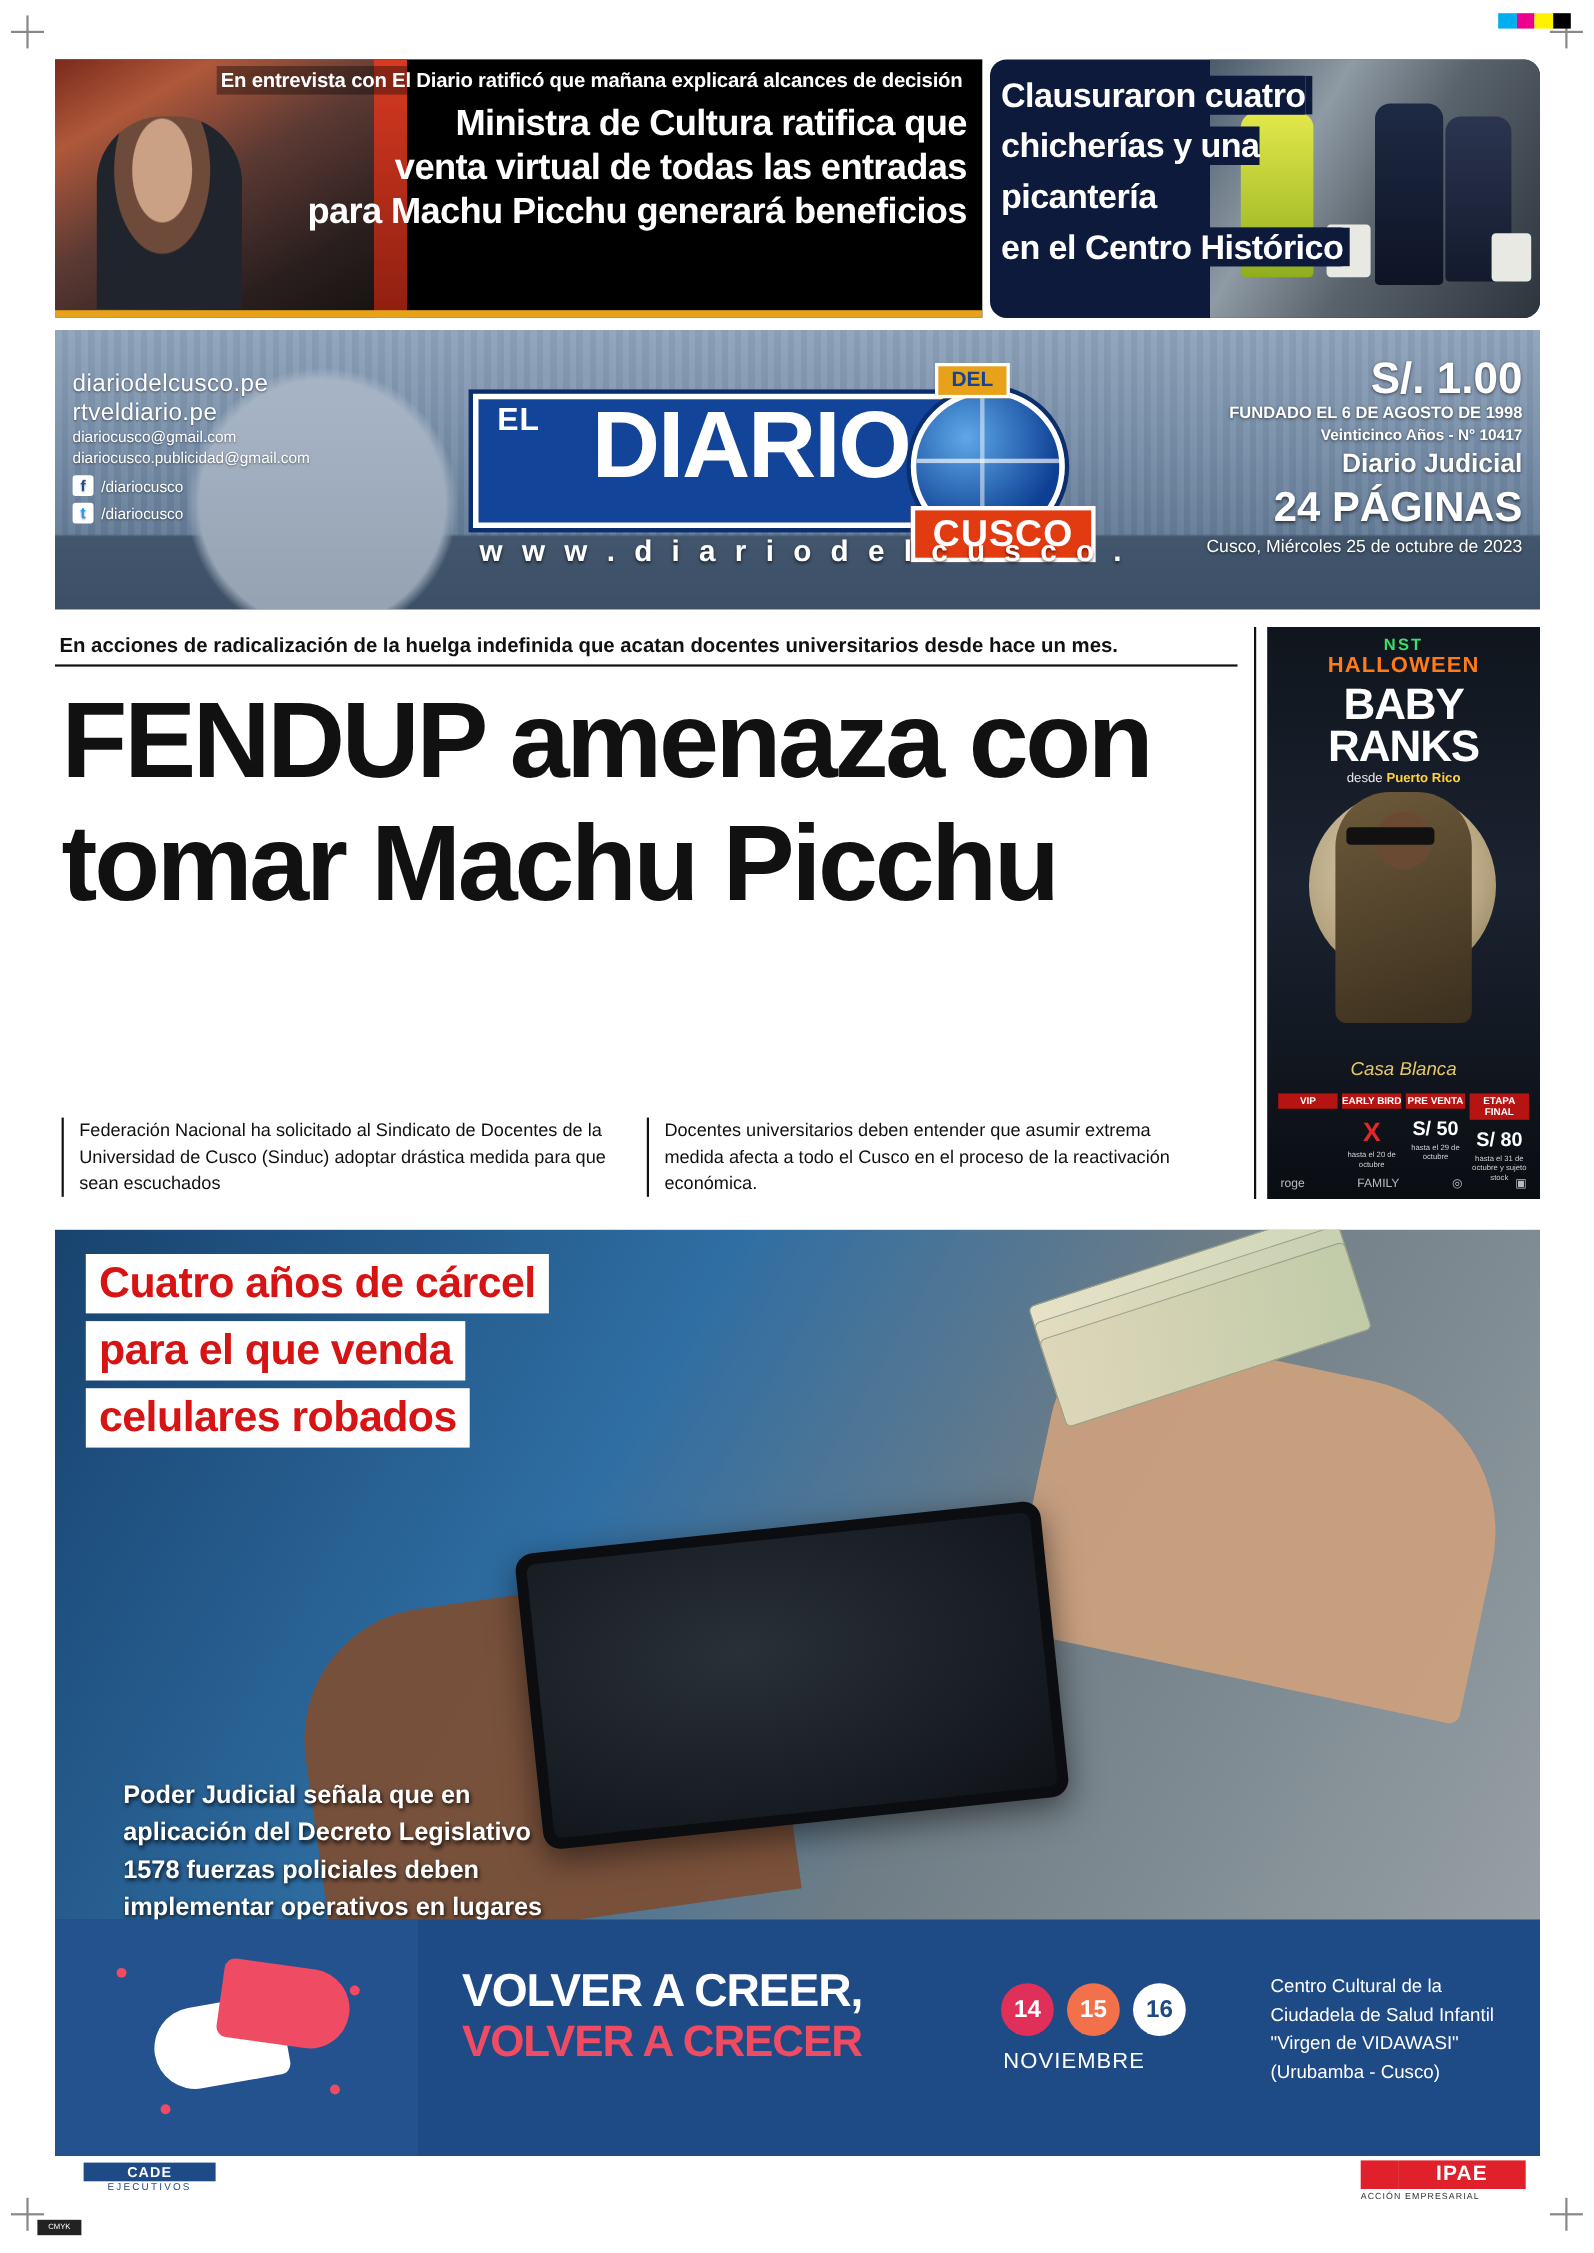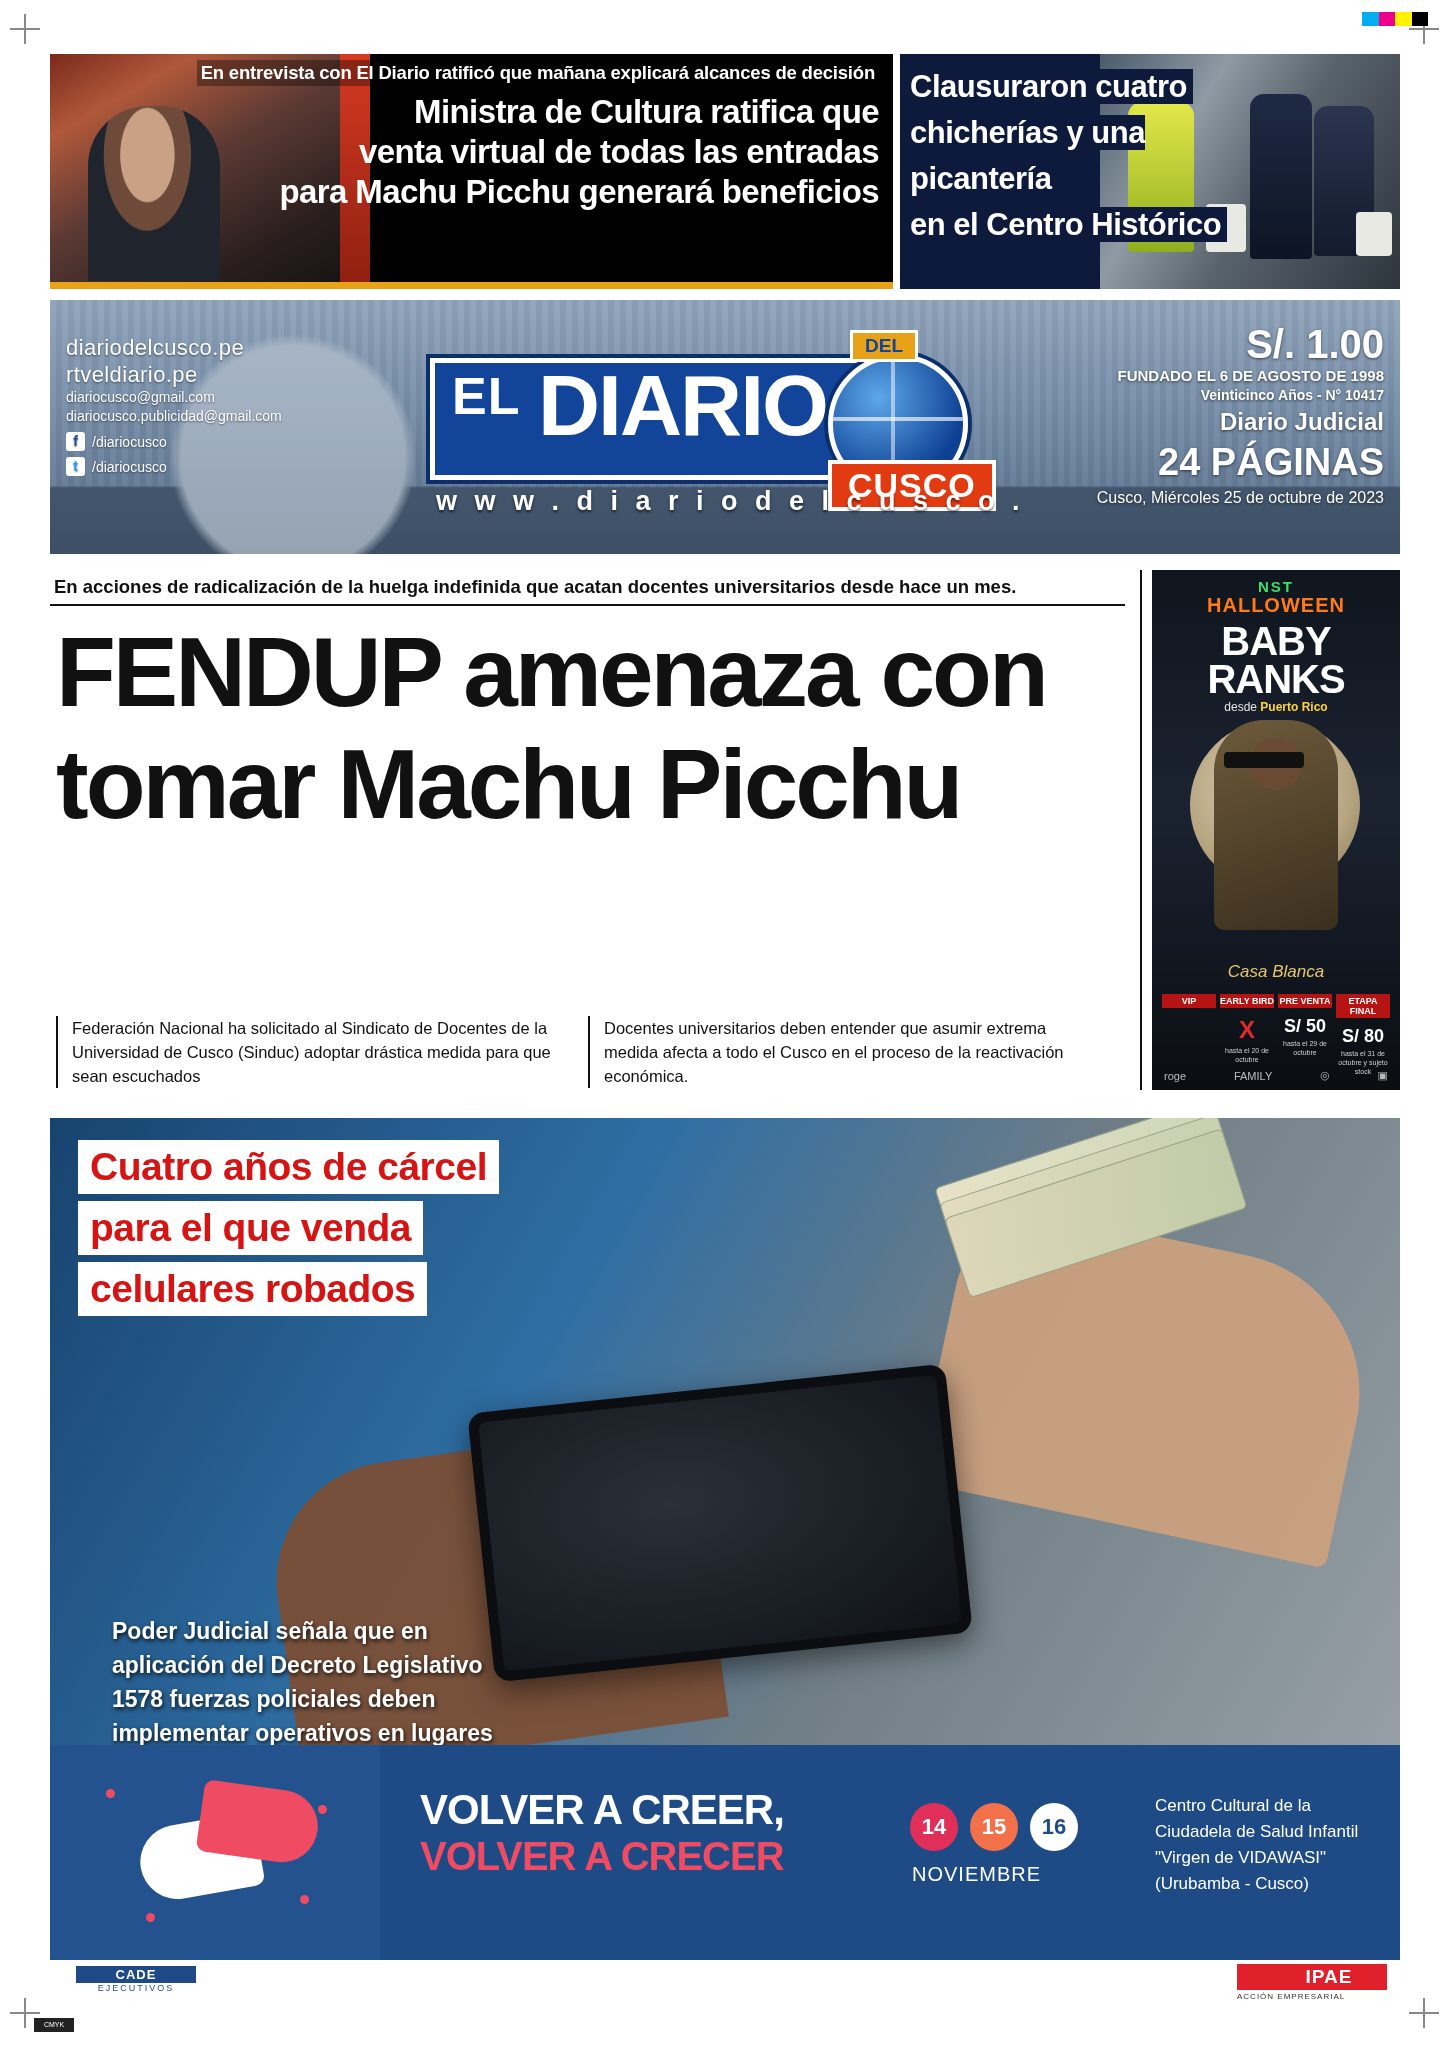--- a/index.html
+++ b/index.html
@@ -28,21 +28,21 @@
      background:radial-gradient(ellipse at 45% 28%,#caa184 0 26%,#6d4a3a 27% 42%,#20242c 43% 100%);}
   .ts-left .photo .mic{position:absolute;left:132px;top:150px;width:26px;height:60px;background:#151515;border-radius:12px;transform:rotate(-15deg);}
   .ts-left .photo .strip{position:absolute;left:290px;top:0;width:30px;height:235px;background:linear-gradient(#d63a22,#8e1f10);}
   .ts-left .txt{position:absolute;left:120px;top:0;width:723px;height:235px;text-align:right;padding:6px 14px 0 0;box-sizing:border-box;}
   .kicker-top{color:#ffffff;font-weight:bold;font-size:18.5px;line-height:22px;letter-spacing:-.2px;
      background:rgba(0,0,0,.35);display:inline-block;padding:2px 4px;}
   .ts-head{color:#ffffff;font-weight:bold;font-size:33px;line-height:40px;letter-spacing:-.6px;margin-top:6px;}
   .ts-head div{display:block;}
   .ts-left:after{content:"";position:absolute;left:0;bottom:0;width:843px;height:7px;background:#e8a21a;}
 
-  .ts-right{position:relative;width:500px;height:235px;background:#0e1a3c;overflow:hidden;}
+  .ts-right{position:relative;width:500px;height:235px;background:#0e1a3c;overflow:hidden;border-radius:15px;}
   .ts-right .photo{position:absolute;right:0;top:0;width:300px;height:235px;
      background:linear-gradient(120deg,#4b5b6b 0%,#8e9aa4 30%,#59636c 55%,#2c343c 100%);}
   .ts-right .photo .p1{position:absolute;left:28px;top:48px;width:66px;height:150px;background:linear-gradient(#e3e84a,#8fae1e);border-radius:14px 14px 4px 4px;}
   .ts-right .photo .p2{position:absolute;left:150px;top:40px;width:62px;height:165px;background:linear-gradient(#1e2a44,#0d1424);border-radius:14px 14px 4px 4px;}
   .ts-right .photo .p3{position:absolute;left:214px;top:52px;width:60px;height:150px;background:linear-gradient(#2c3550,#121a2c);border-radius:14px 14px 4px 4px;}
   .ts-right .photo .bag{position:absolute;left:106px;top:150px;width:40px;height:48px;background:#e9e9e4;border-radius:4px;}
   .ts-right .photo .bag2{position:absolute;left:256px;top:158px;width:36px;height:44px;background:#e9e9e4;border-radius:4px;}
   .ts-right .txt{position:absolute;left:0;top:0;width:330px;padding:10px 0 0 10px;}
   .ts-right .ts-head2{color:#fff;font-weight:bold;font-size:31px;line-height:46px;letter-spacing:-.5px;}
   .ts-right .ts-head2 span{background:#0e1a3c;box-shadow:6px 0 0 #0e1a3c,-2px 0 0 #0e1a3c;}
@@ -59,21 +59,21 @@
   .mh-left{position:absolute;left:16px;top:34px;width:300px;color:#fff;font-size:13px;line-height:18px;text-shadow:0 1px 2px rgba(0,0,0,.5);}
   .mh-left .site{font-size:22px;line-height:27px;letter-spacing:.4px;}
   .mh-left .mail{font-size:14px;line-height:19px;}
   .soc{display:flex;align-items:center;gap:7px;margin-top:6px;}
   .soc .ic{width:19px;height:19px;background:#fff;color:#1d4f8c;font-weight:bold;font-size:14px;line-height:19px;text-align:center;border-radius:3px;}
   .soc .ic.tw{color:#1d9bf0;}
   .soc .lbl{font-size:14px;}
 
   .logo{position:absolute;left:380px;top:36px;width:620px;height:176px;}
   .logo .box{position:absolute;left:0;top:22px;width:470px;height:112px;background:#12449a;border:5px solid #fff;box-shadow:0 0 0 4px #0b2f6e;}
-  .logo .el{position:absolute;left:22px;top:30px;color:#fff;font-size:52px;font-weight:bold;letter-spacing:1px;}
+  .logo .el{position:absolute;left:22px;top:30px;color:#fff;font-size:29px;font-weight:bold;letter-spacing:1px;}
   .logo .diario{position:absolute;left:108px;top:26px;color:#fff;font-size:86px;font-weight:bold;letter-spacing:-2px;line-height:86px;}
   .logo .globe{position:absolute;left:398px;top:18px;width:130px;height:130px;border-radius:50%;
      background:radial-gradient(circle at 35% 30%,#5ea8e8,#0d3f93 70%);border:5px solid #fff;box-shadow:0 0 0 4px #0b2f6e;overflow:hidden;}
   .logo .globe:before{content:"";position:absolute;left:0;top:58px;width:130px;height:4px;background:rgba(255,255,255,.65);}
   .logo .globe:after{content:"";position:absolute;left:58px;top:0;width:4px;height:130px;background:rgba(255,255,255,.5);}
   .logo .del{position:absolute;left:420px;top:-6px;background:#e8a21a;color:#12449a;font-weight:bold;font-size:19px;padding:2px 12px;border:3px solid #fff;}
   .logo .cusco{position:absolute;left:398px;top:124px;background:#e23b12;color:#fff;font-weight:bold;font-size:34px;padding:2px 16px;border:4px solid #fff;letter-spacing:1px;}
   .logo .www{position:absolute;left:6px;top:150px;color:#fff;font-size:27px;font-weight:bold;letter-spacing:5px;text-shadow:0 2px 3px rgba(0,0,0,.6);}
 
   .mh-right{position:absolute;right:16px;top:22px;width:380px;text-align:right;color:#fff;text-shadow:0 1px 3px rgba(0,0,0,.6);}

